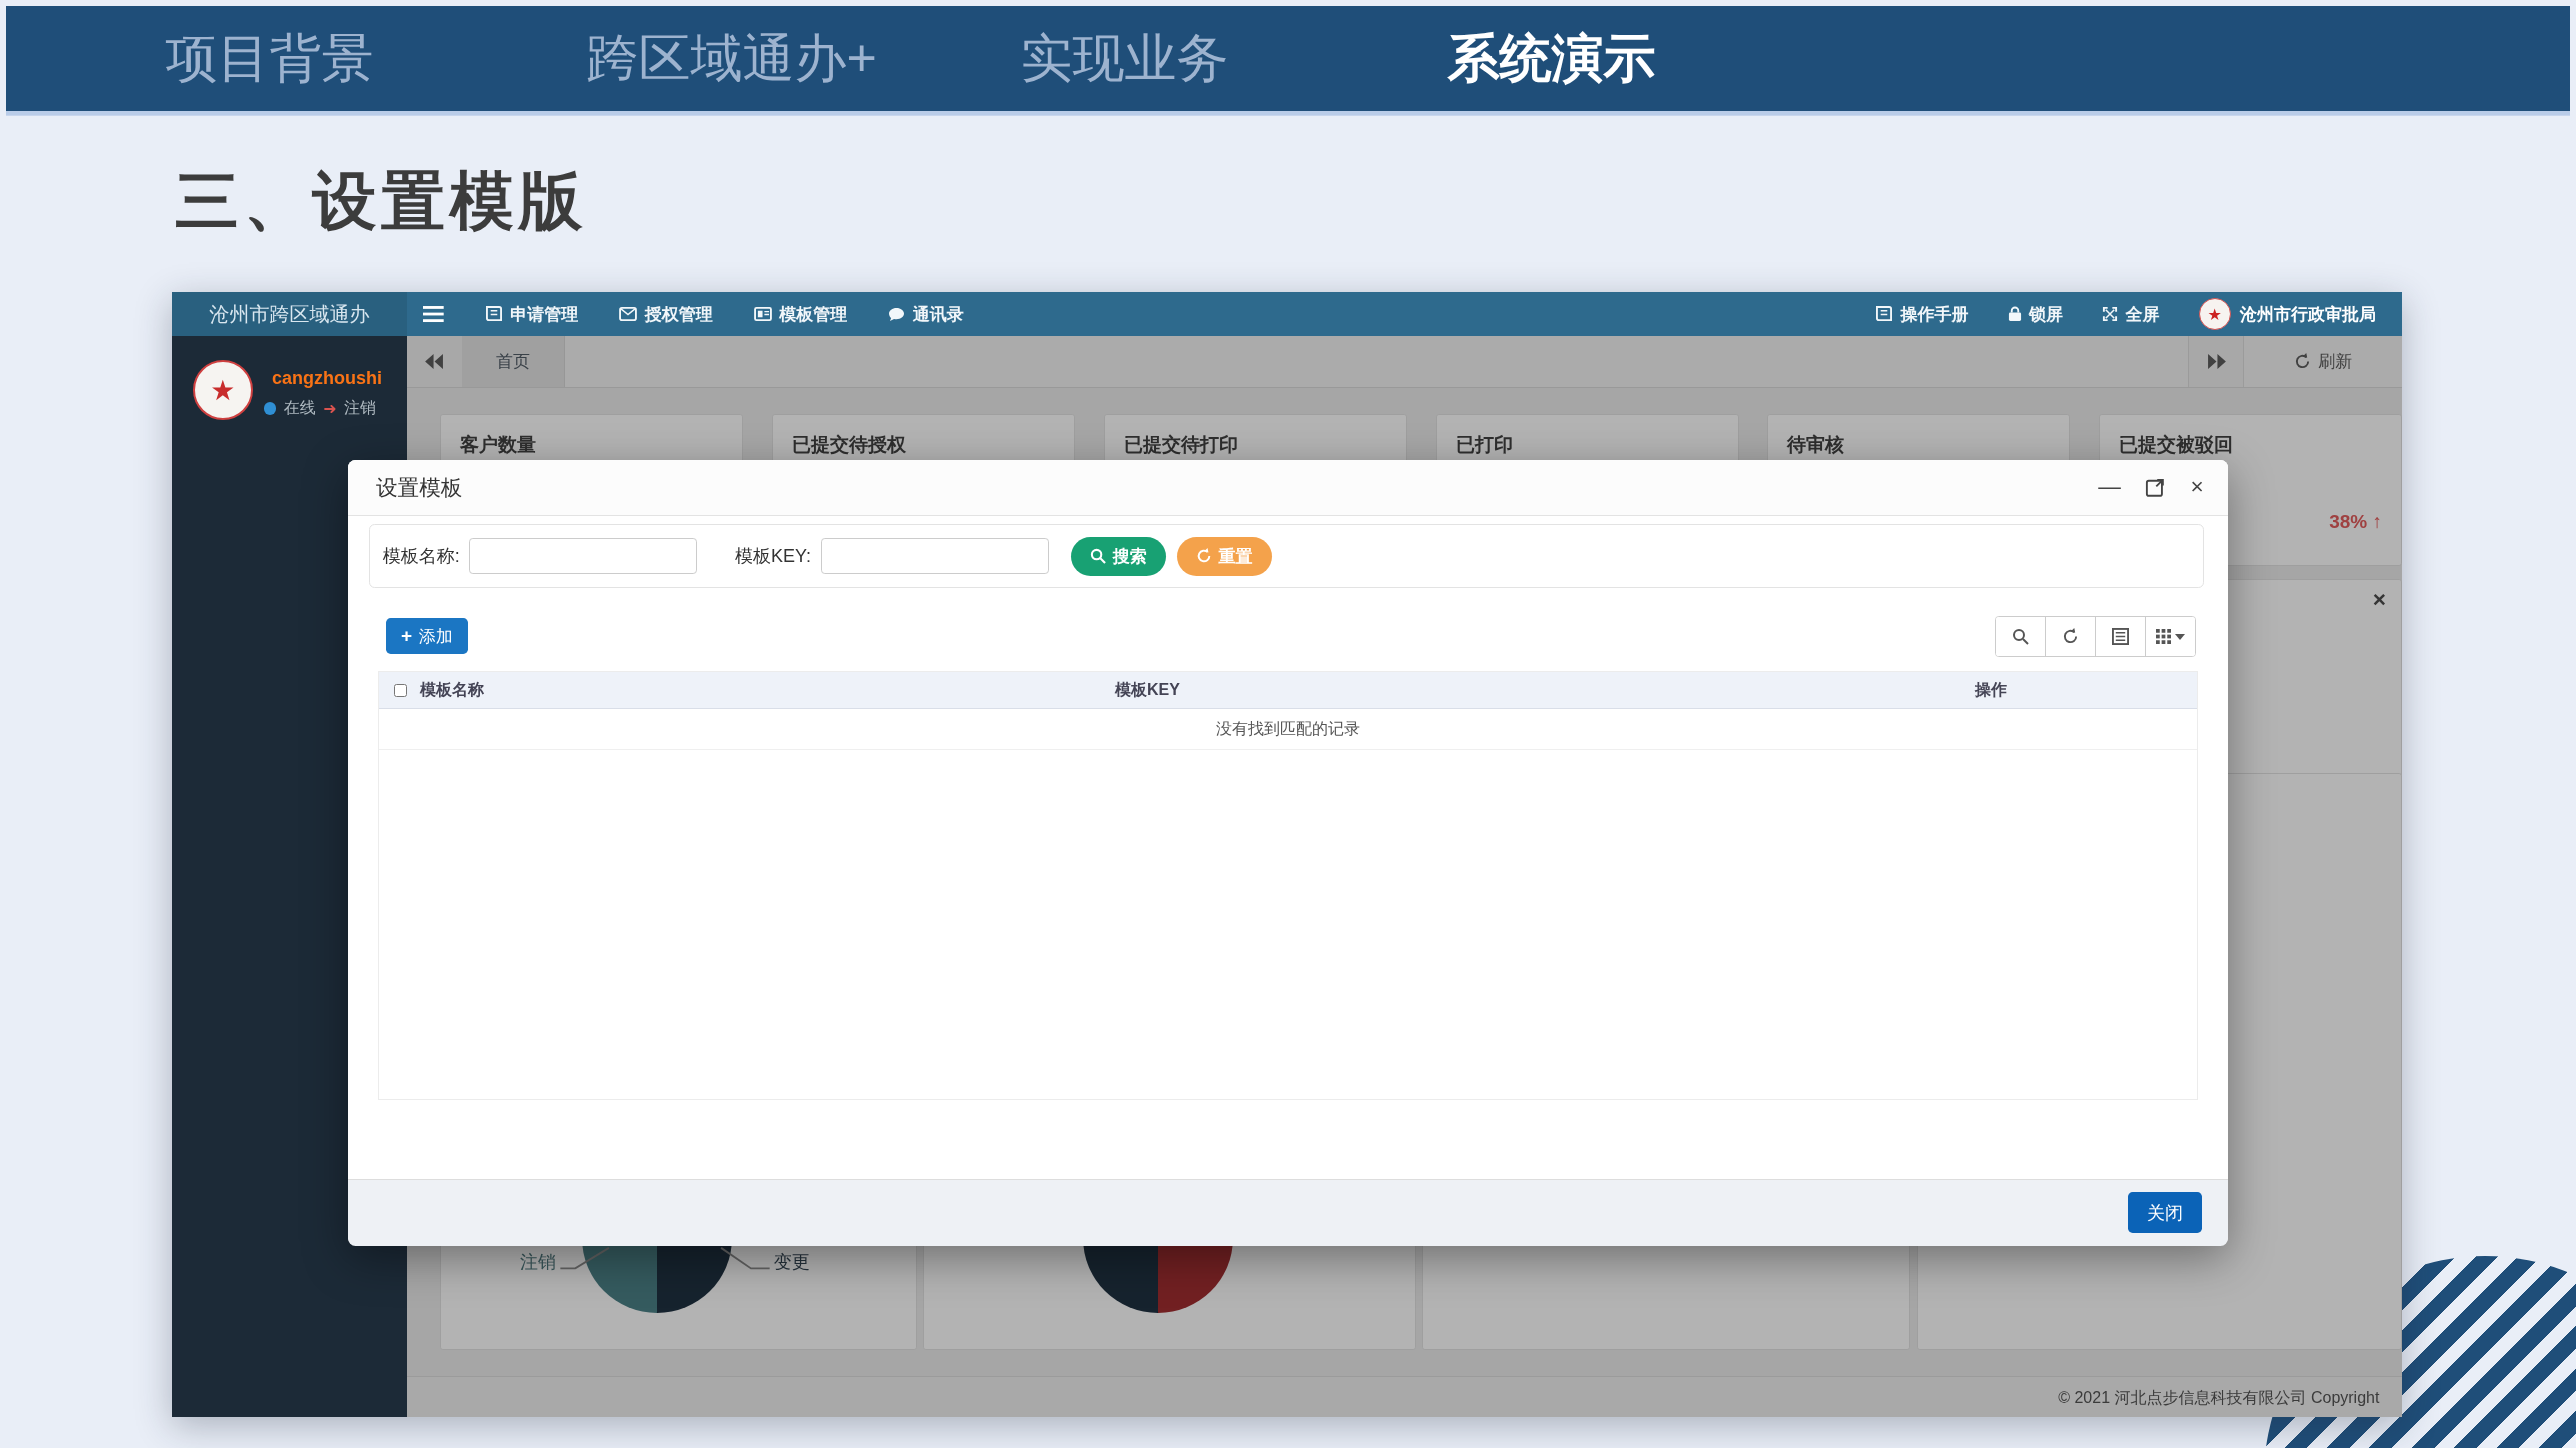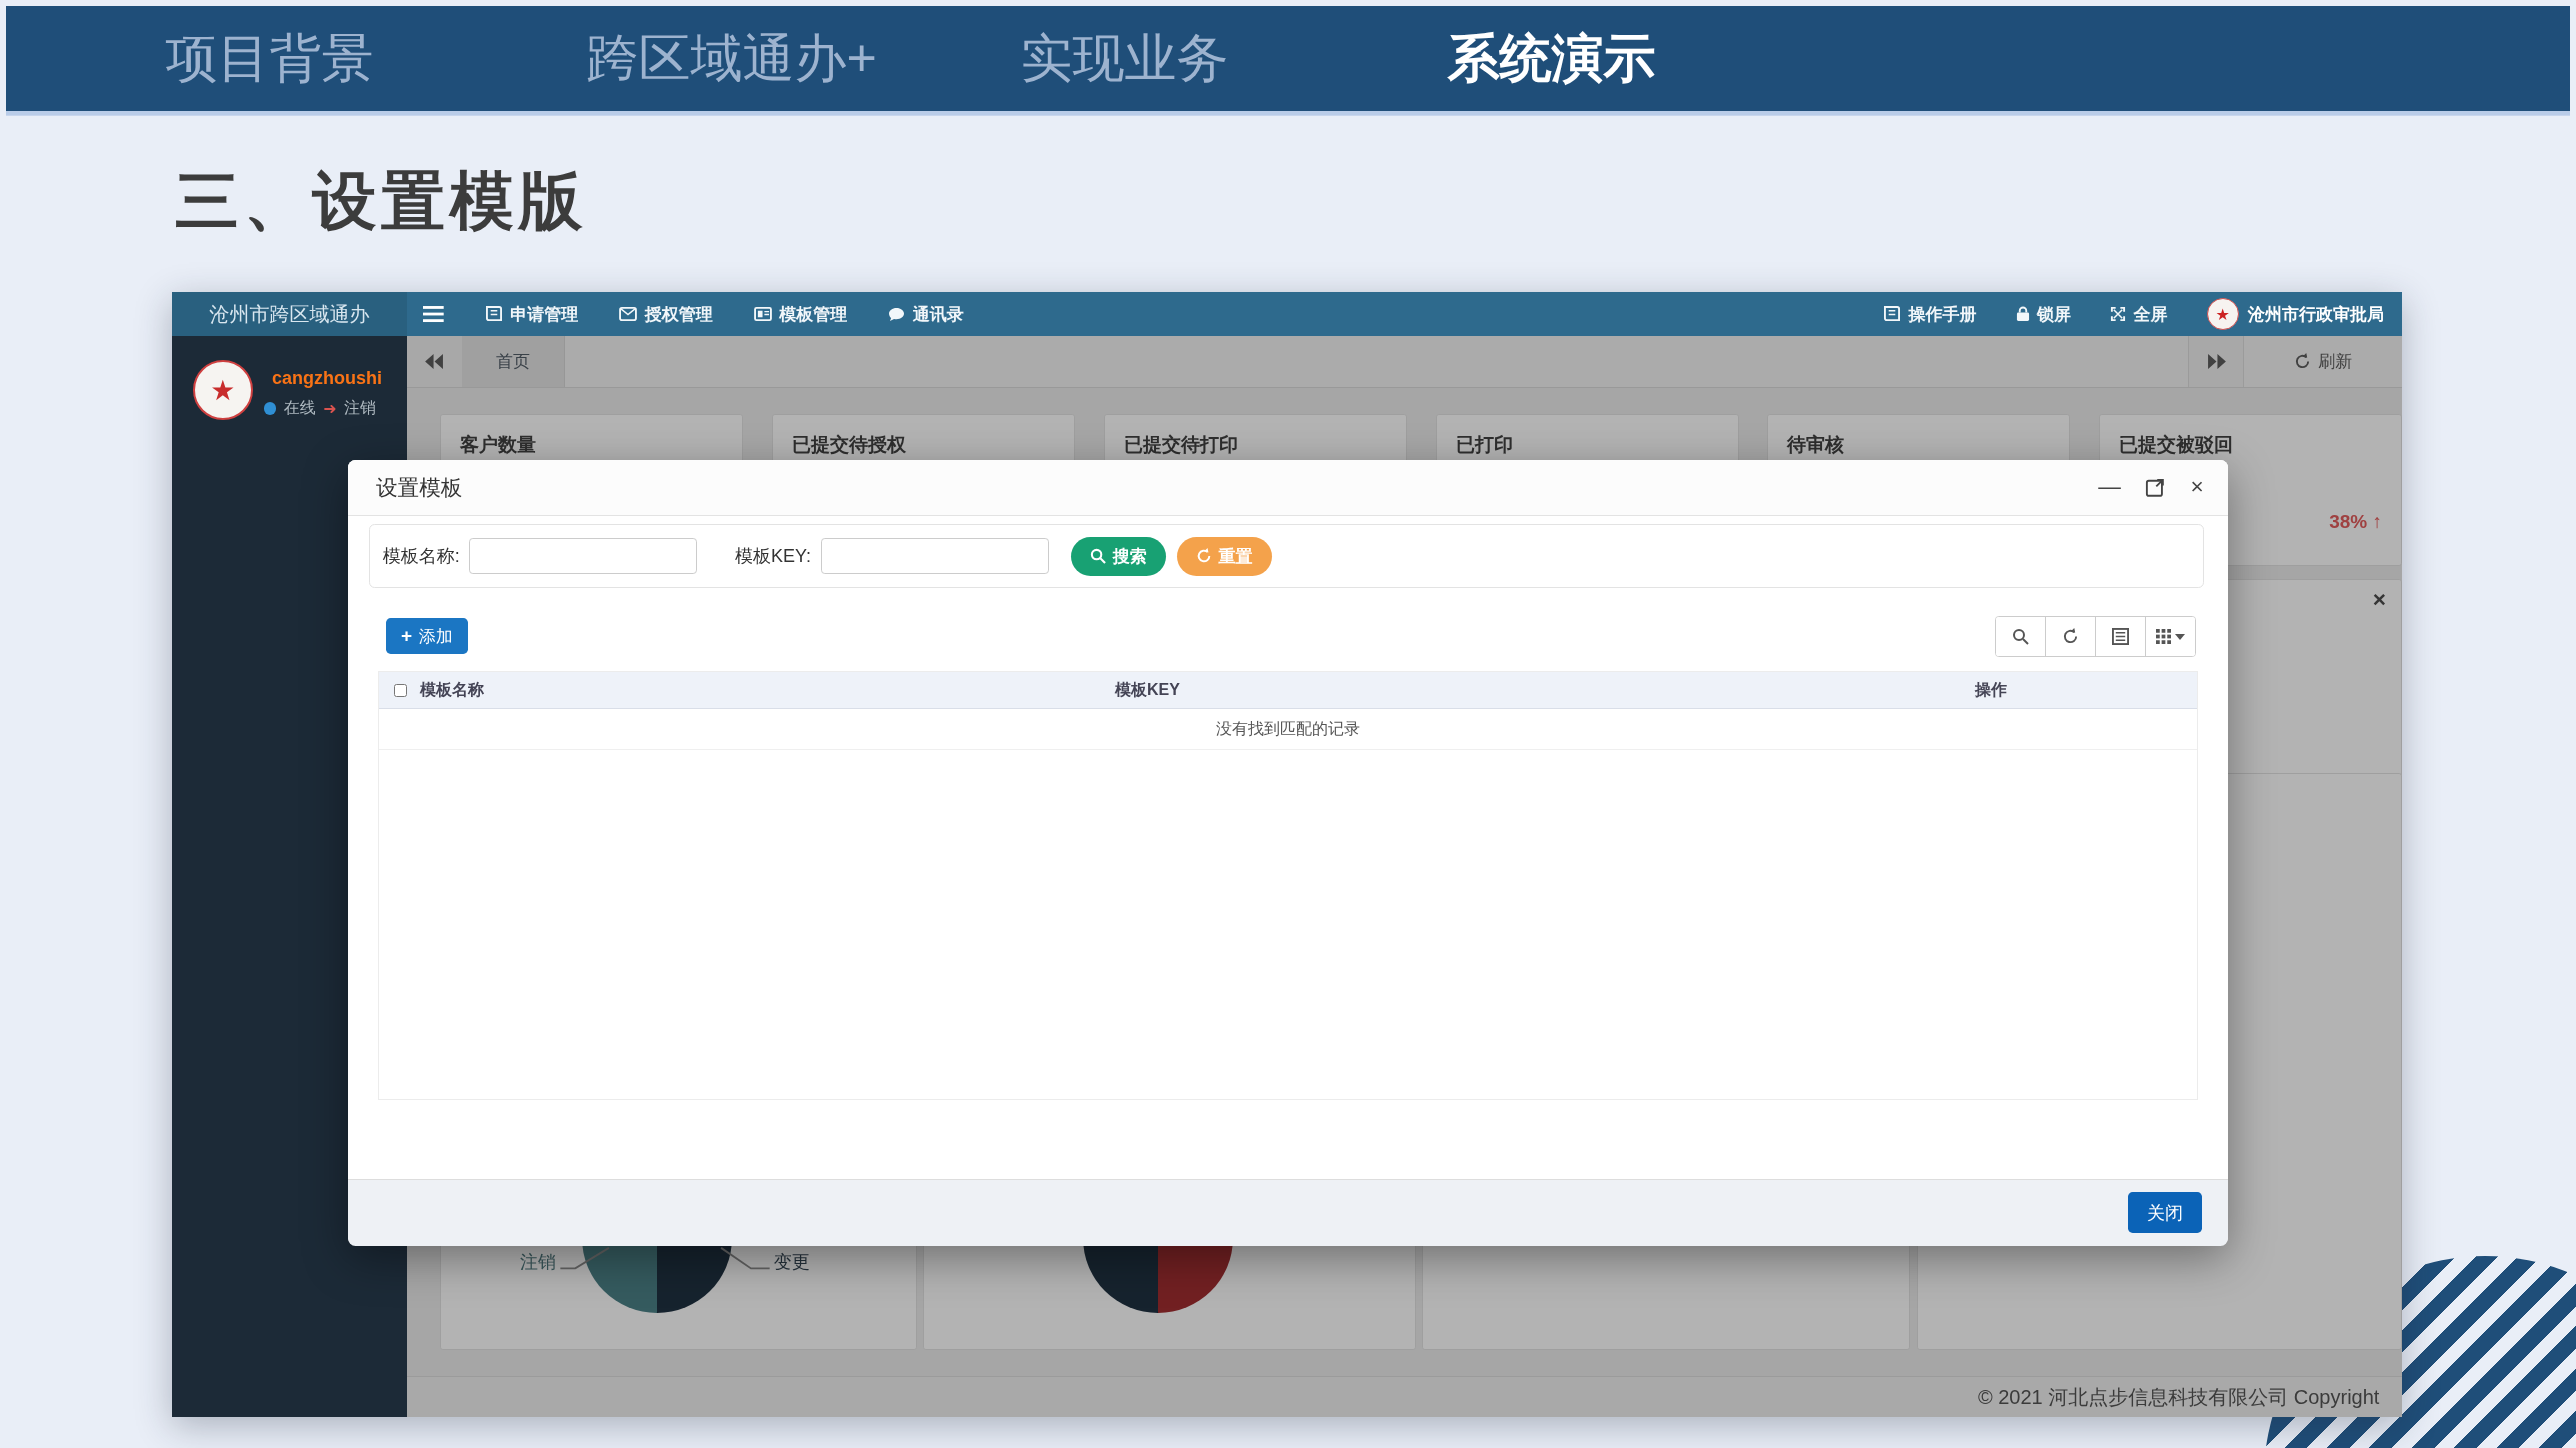--- a/index.html
+++ b/index.html
@@ -19,21 +19,21 @@
 
   
   .app{position:absolute;left:172px;top:292px;width:2230px;height:1125px;background:#fff;z-index:3;
     box-shadow:0 9.4px 34px rgba(30,40,60,.30);}
 
   .appnav{position:absolute;left:0;top:0;right:0;height:44px;background:#2e6a8d;display:flex;align-items:center;}
   .brand{width:235px;height:44px;line-height:44px;text-align:center;background:#29607f;color:#d9e7f0;font-size:20px;flex:0 0 auto;}
   .navleft{display:flex;align-items:center;gap:41px;padding-left:16px;}
   .nitem{display:flex;align-items:center;gap:7.5px;color:#f2f7fa;font-size:17px;font-weight:bold;cursor:pointer;white-space:nowrap;}
   .hamb{color:#fff;cursor:pointer;display:flex;align-items:center;}
-  .navright{margin-left:auto;display:flex;align-items:center;gap:39px;padding-right:18px;}
+  .navright{margin-left:auto;display:flex;align-items:center;gap:39px;padding-right:26px;}
   .nicon{display:inline-flex;align-items:center;}
   .nicon svg{display:block;}
   .sealchip{display:flex;align-items:center;gap:9.4px;color:#fff;font-size:17px;font-weight:bold;cursor:pointer;}
   .seal-sm{width:30px;height:30px;border-radius:50%;background:#f7f3f0;border:1.9px solid #d05050;color:#c22;
     display:flex;align-items:center;justify-content:center;font-size:16px;}
 
   .sidebar{position:absolute;left:0;top:44px;width:235px;height:1081px;background:#1c2a37;}
   .seal-lg{position:absolute;left:20.7px;top:24.4px;width:56px;height:56px;border-radius:50%;background:#f6f4f1;
     border:2.8px solid #cf4040;color:#c82c2c;display:flex;align-items:center;justify-content:center;font-size:28px;}
   .sb-name{position:absolute;left:100px;top:32px;color:#f97316;font-size:18px;font-weight:bold;}
@@ -59,21 +59,21 @@
 
   .pie{position:absolute;width:150px;height:150px;border-radius:50%;}
   .pie1{left:175px;top:827px;background:linear-gradient(90deg,#447c82 50%,#16293a 50%);}
   .pie2{left:676px;top:827px;background:linear-gradient(90deg,#16293a 50%,#9e2427 50%);}
   .pie-label{position:absolute;display:flex;align-items:flex-end;gap:3.8px;font-size:18px;}
   .pl-left{left:113px;top:910px;color:#4a767c;}
   .pl-right{left:310px;top:910px;color:#2b3e4d;}
   .pie-label svg{display:block;}
 
   .appfooter{position:absolute;left:0;right:0;top:1040px;height:41px;background:#f1f1f1;border-top:0.9px solid #dcdcdc;
-    text-align:right;line-height:41px;padding-right:22.6px;font-size:20px;color:#4d4d4d;box-sizing:border-box;}
+    text-align:right;line-height:41px;padding-right:22.6px;font-size:16px;color:#4d4d4d;box-sizing:border-box;}
 
   .dim{position:absolute;inset:0;background:rgba(25,25,25,.33);z-index:6;}
 
   
   .modal{position:absolute;left:176px;top:168px;width:1880px;height:785px;background:#fff;border-radius:7.5px;z-index:10;
     box-shadow:0 13px 45px rgba(0,0,0,.38);}
   .m-header{position:absolute;left:0;top:0;right:0;height:55px;border-bottom:0.9px solid #e3e3e3;background:#fcfcfc;border-radius:7.5px 7.5px 0 0;}
   .m-title{position:absolute;left:28px;top:0;line-height:55px;font-size:21.6px;color:#333;}
   .m-controls{position:absolute;right:24.4px;top:0;height:55px;display:flex;align-items:center;gap:24.4px;color:#444;}
   .m-ctl{cursor:pointer;font-size:22.6px;line-height:22.6px;display:flex;align-items:center;}

